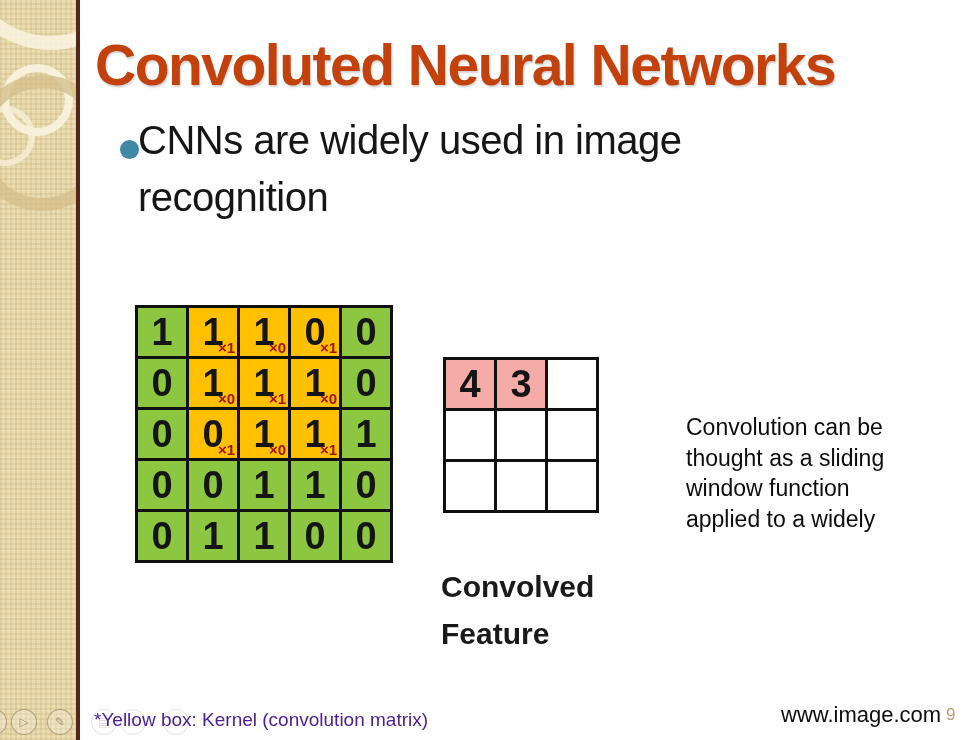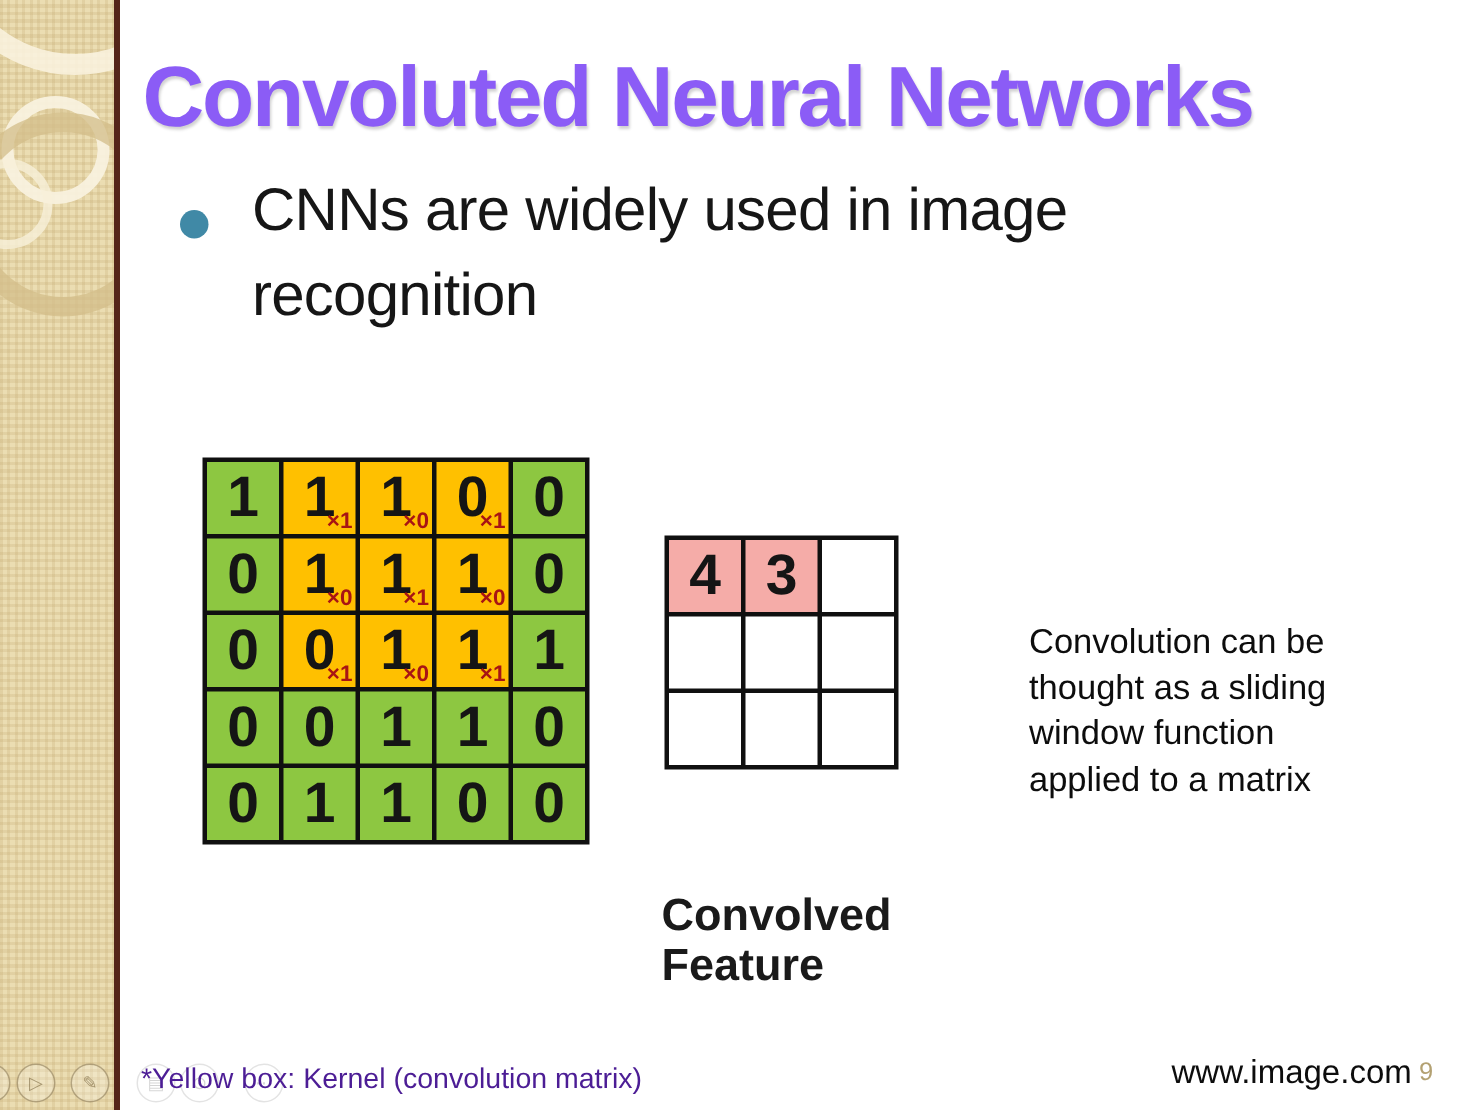--- a/index.html
+++ b/index.html
@@ -54,21 +54,21 @@
   }
   .bullet-dot {
     position: absolute;
     left: 120px; top: 140px;
     width: 19px; height: 19px;
     border-radius: 50%;
     background: #4089A6;
   }
   .bullet-text {
     position: absolute;
-    left: 168px; top: 112px;
+    left: 138px; top: 112px;
     width: 600px;
     font-size: 40px;
     line-height: 57px;
     letter-spacing: -0.5px;
     color: #161616;
   }
 
   
   .matrix {
     position: absolute;
@@ -95,21 +95,21 @@
     font-size: 15px;
     font-weight: 700;
   }
   .matrix-label {
     position: absolute;
     font-size: 30px;
     font-weight: 700;
     color: #1a1a1a;
   }
   .image-label { left: 135px; top: 588px; width: 258px; text-align: center; }
-  .conv-label  { left: 441px; top: 594px; width: 185px; line-height: 33px; }
+  .conv-label  { left: 441px; top: 563px; width: 185px; line-height: 47px; }
 
   
   .side-note {
     position: absolute;
     left: 686px; top: 412px;
     width: 232px;
     font-size: 23px;
     line-height: 30.5px;
     color: #0d0d0d;
   }
@@ -165,21 +165,21 @@
   <div class="sidebar">
     <div class="sidebar-pattern" style="background-color: rgb(235, 221, 178);">
       <div class="ring ring-arc"></div>
       <div class="ring ring-small"></div>
       <div class="ring ring-large"></div>
       <div class="ring ring-edge"></div>
     </div>
     <div class="sidebar-border" style="background: rgb(85, 37, 26);"></div>
   </div>
 
-  <h1 class="title" style="color: #8b5cf6;">Convoluted Neural Networks</h1>
+  <h1 class="title" style="color: #c2410c;">Convoluted Neural Networks</h1>
 
   <span class="bullet-dot" style="background: rgb(64, 137, 166);"></span>
   <div class="bullet-text" style="color: rgb(22, 22, 22);">CNNs are widely used in image recognition</div>
 
   <div class="matrix image-matrix">
       <div class="cell" style="background: rgb(141, 199, 65);">
         <span>1</span>
       </div>
       <div class="cell" style="background: rgb(255, 192, 0);">
         <span>1</span>
@@ -288,21 +288,21 @@
       </div>
       <div class="cell" style="background: rgb(255, 255, 255);">
         <span></span>
       </div>
       <div class="cell" style="background: rgb(255, 255, 255);">
         <span></span>
       </div>
     </div>
   <div class="matrix-label conv-label">Convolved Feature</div>
 
-  <div class="side-note">Convolution can be thought as a sliding window function applied to a matrix</div>
+  <div class="side-note">Convolution can be thought as a sliding window function applied to a widely</div>
 
   <div class="footnote">*Yellow box: Kernel (convolution matrix)</div>
   <div class="source-url">www.image.com</div>
   <div class="page-number" style="color: rgb(179, 161, 114);">9</div>
 
   <div id="nav-controls">
       <div class="navbtn on-tan" style="left: -19px;"></div>
       <div class="navbtn on-tan" style="left: 11px;">
         <span>▷</span>
       </div>

